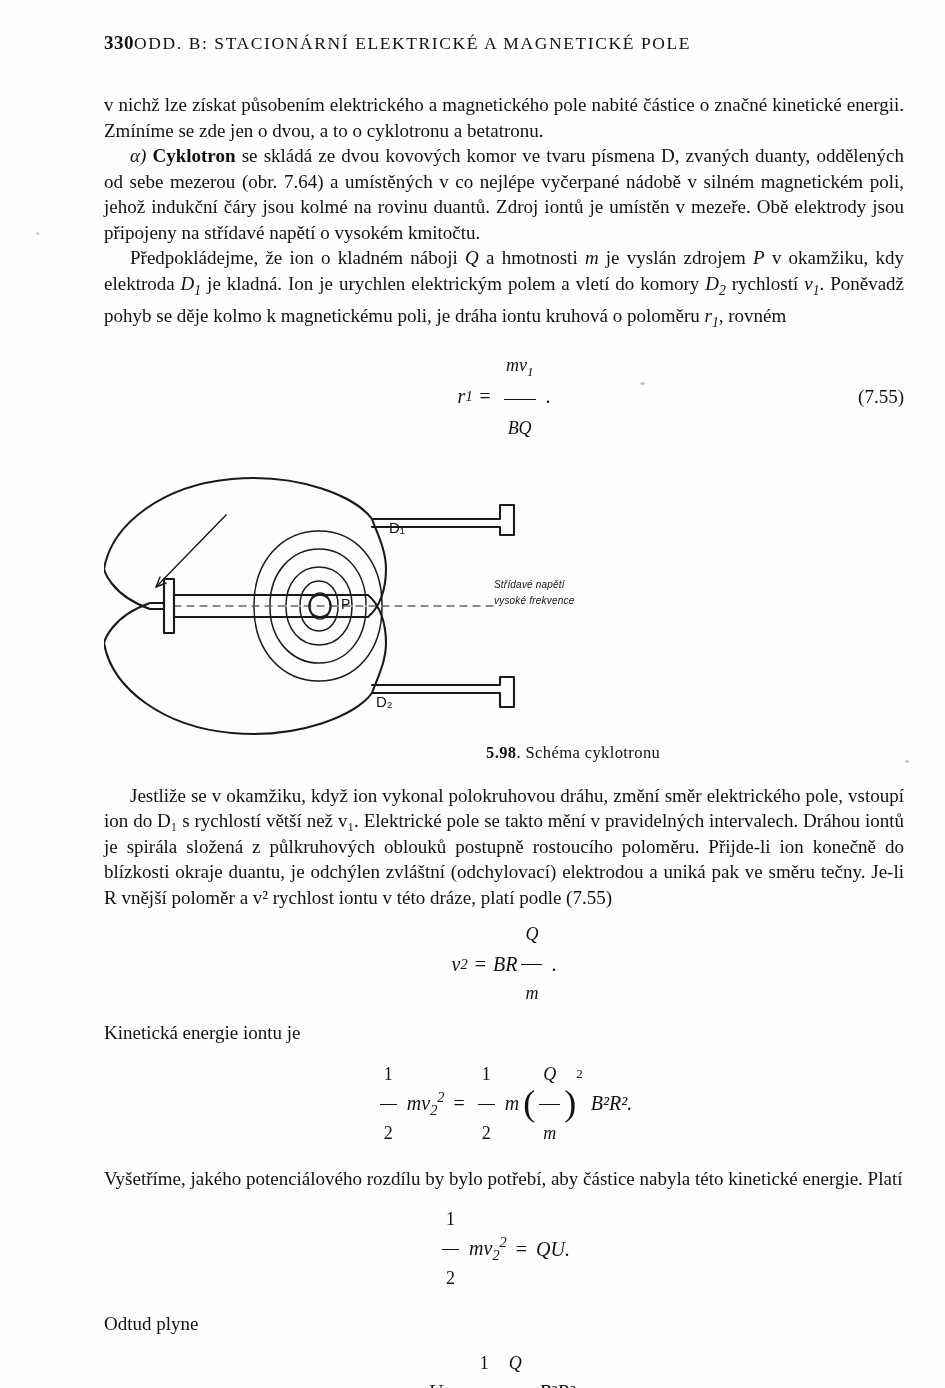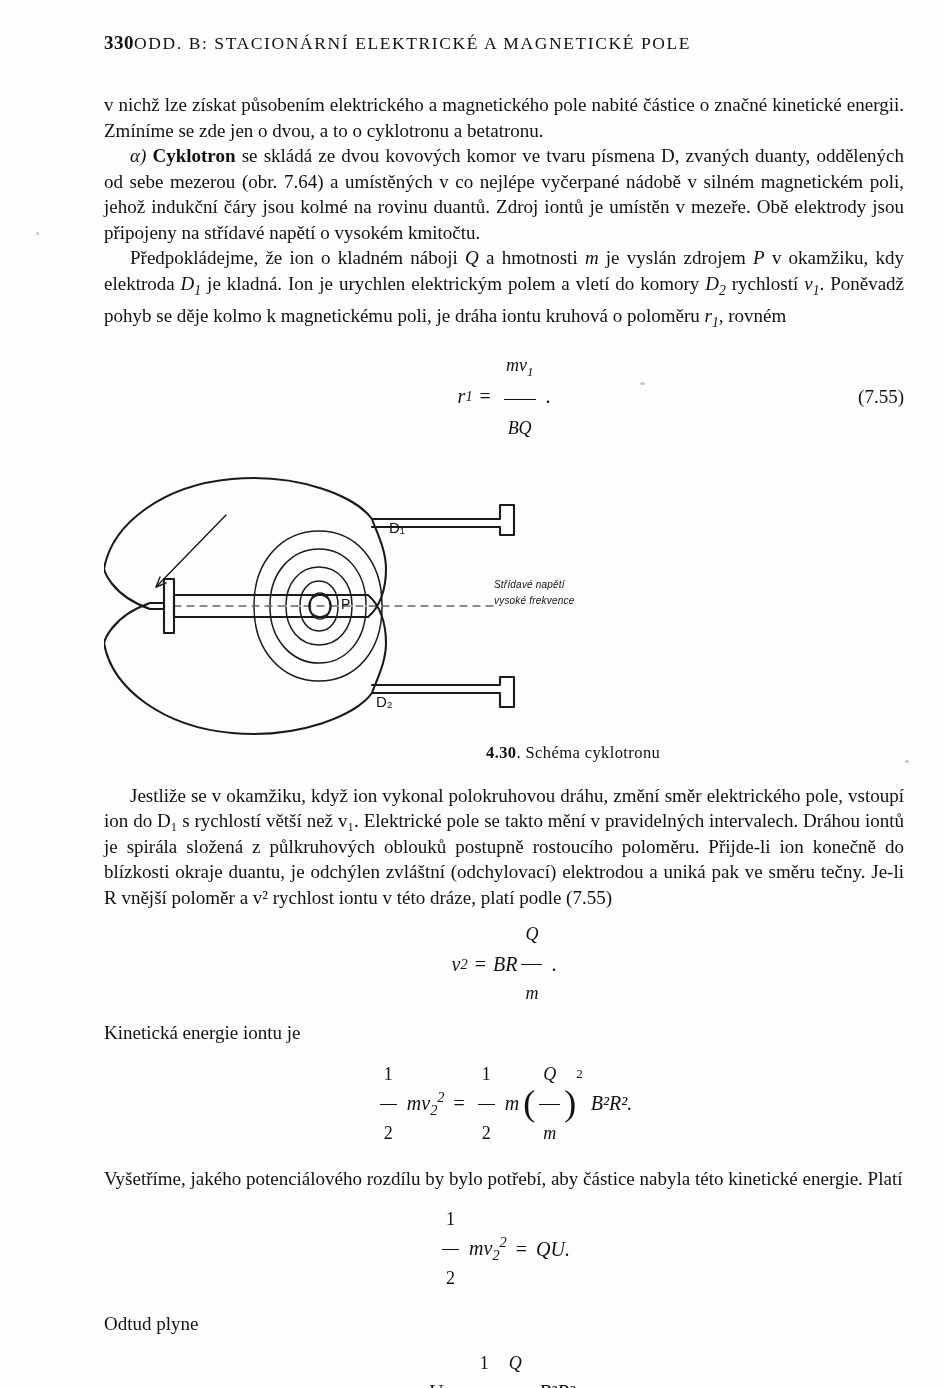--- a/index.html
+++ b/index.html
@@ -218,21 +218,21 @@
       </svg>
 
       <span class="fig-label" style="left:285px;top:62px;">D₁</span>
       <span class="fig-label" style="left:272px;top:236px;">D₂</span>
       <span class="fig-label" style="left:237px;top:139px;font-size:14px;">P</span>
 
       <span class="fig-note" style="left:390px;top:120px;">Střídavé napětí</span>
       <span class="fig-note" style="left:390px;top:136px;">vysoké frekvence</span>
 
       <div class="fig-caption">
-        <span class="cap-num">4.30</span><span>. Schéma cyklotronu</span>
+        <span class="cap-num">5.98</span><span>. Schéma cyklotronu</span>
       </div>
     </div>
 
     <p class="para gap-med" style="margin-top:16px;">
       <span style="display:inline-block;width:26px;"></span><span>Jestliže se v okamžiku, když ion vykonal polokruhovou dráhu, změní směr elektrického pole, vstoupí ion do D₁ s rychlostí větší než v₁. Elektrické pole se takto mění v pravidelných intervalech. Dráhou iontů je spirála složená z půlkruhových oblouků postupně rostoucího poloměru. Přijde-li ion konečně do blízkosti okraje duantu, je odchýlen zvláštní (odchylovací) elektrodou a uniká pak ve směru tečny. Je-li R vnější poloměr a v² rychlost iontu v této dráze, platí podle (7.55)</span>
     </p>
 
     <div class="eq-row">
       <span class="eq-sym">v</span>
         <sub class="eq-sym">2</sub>

